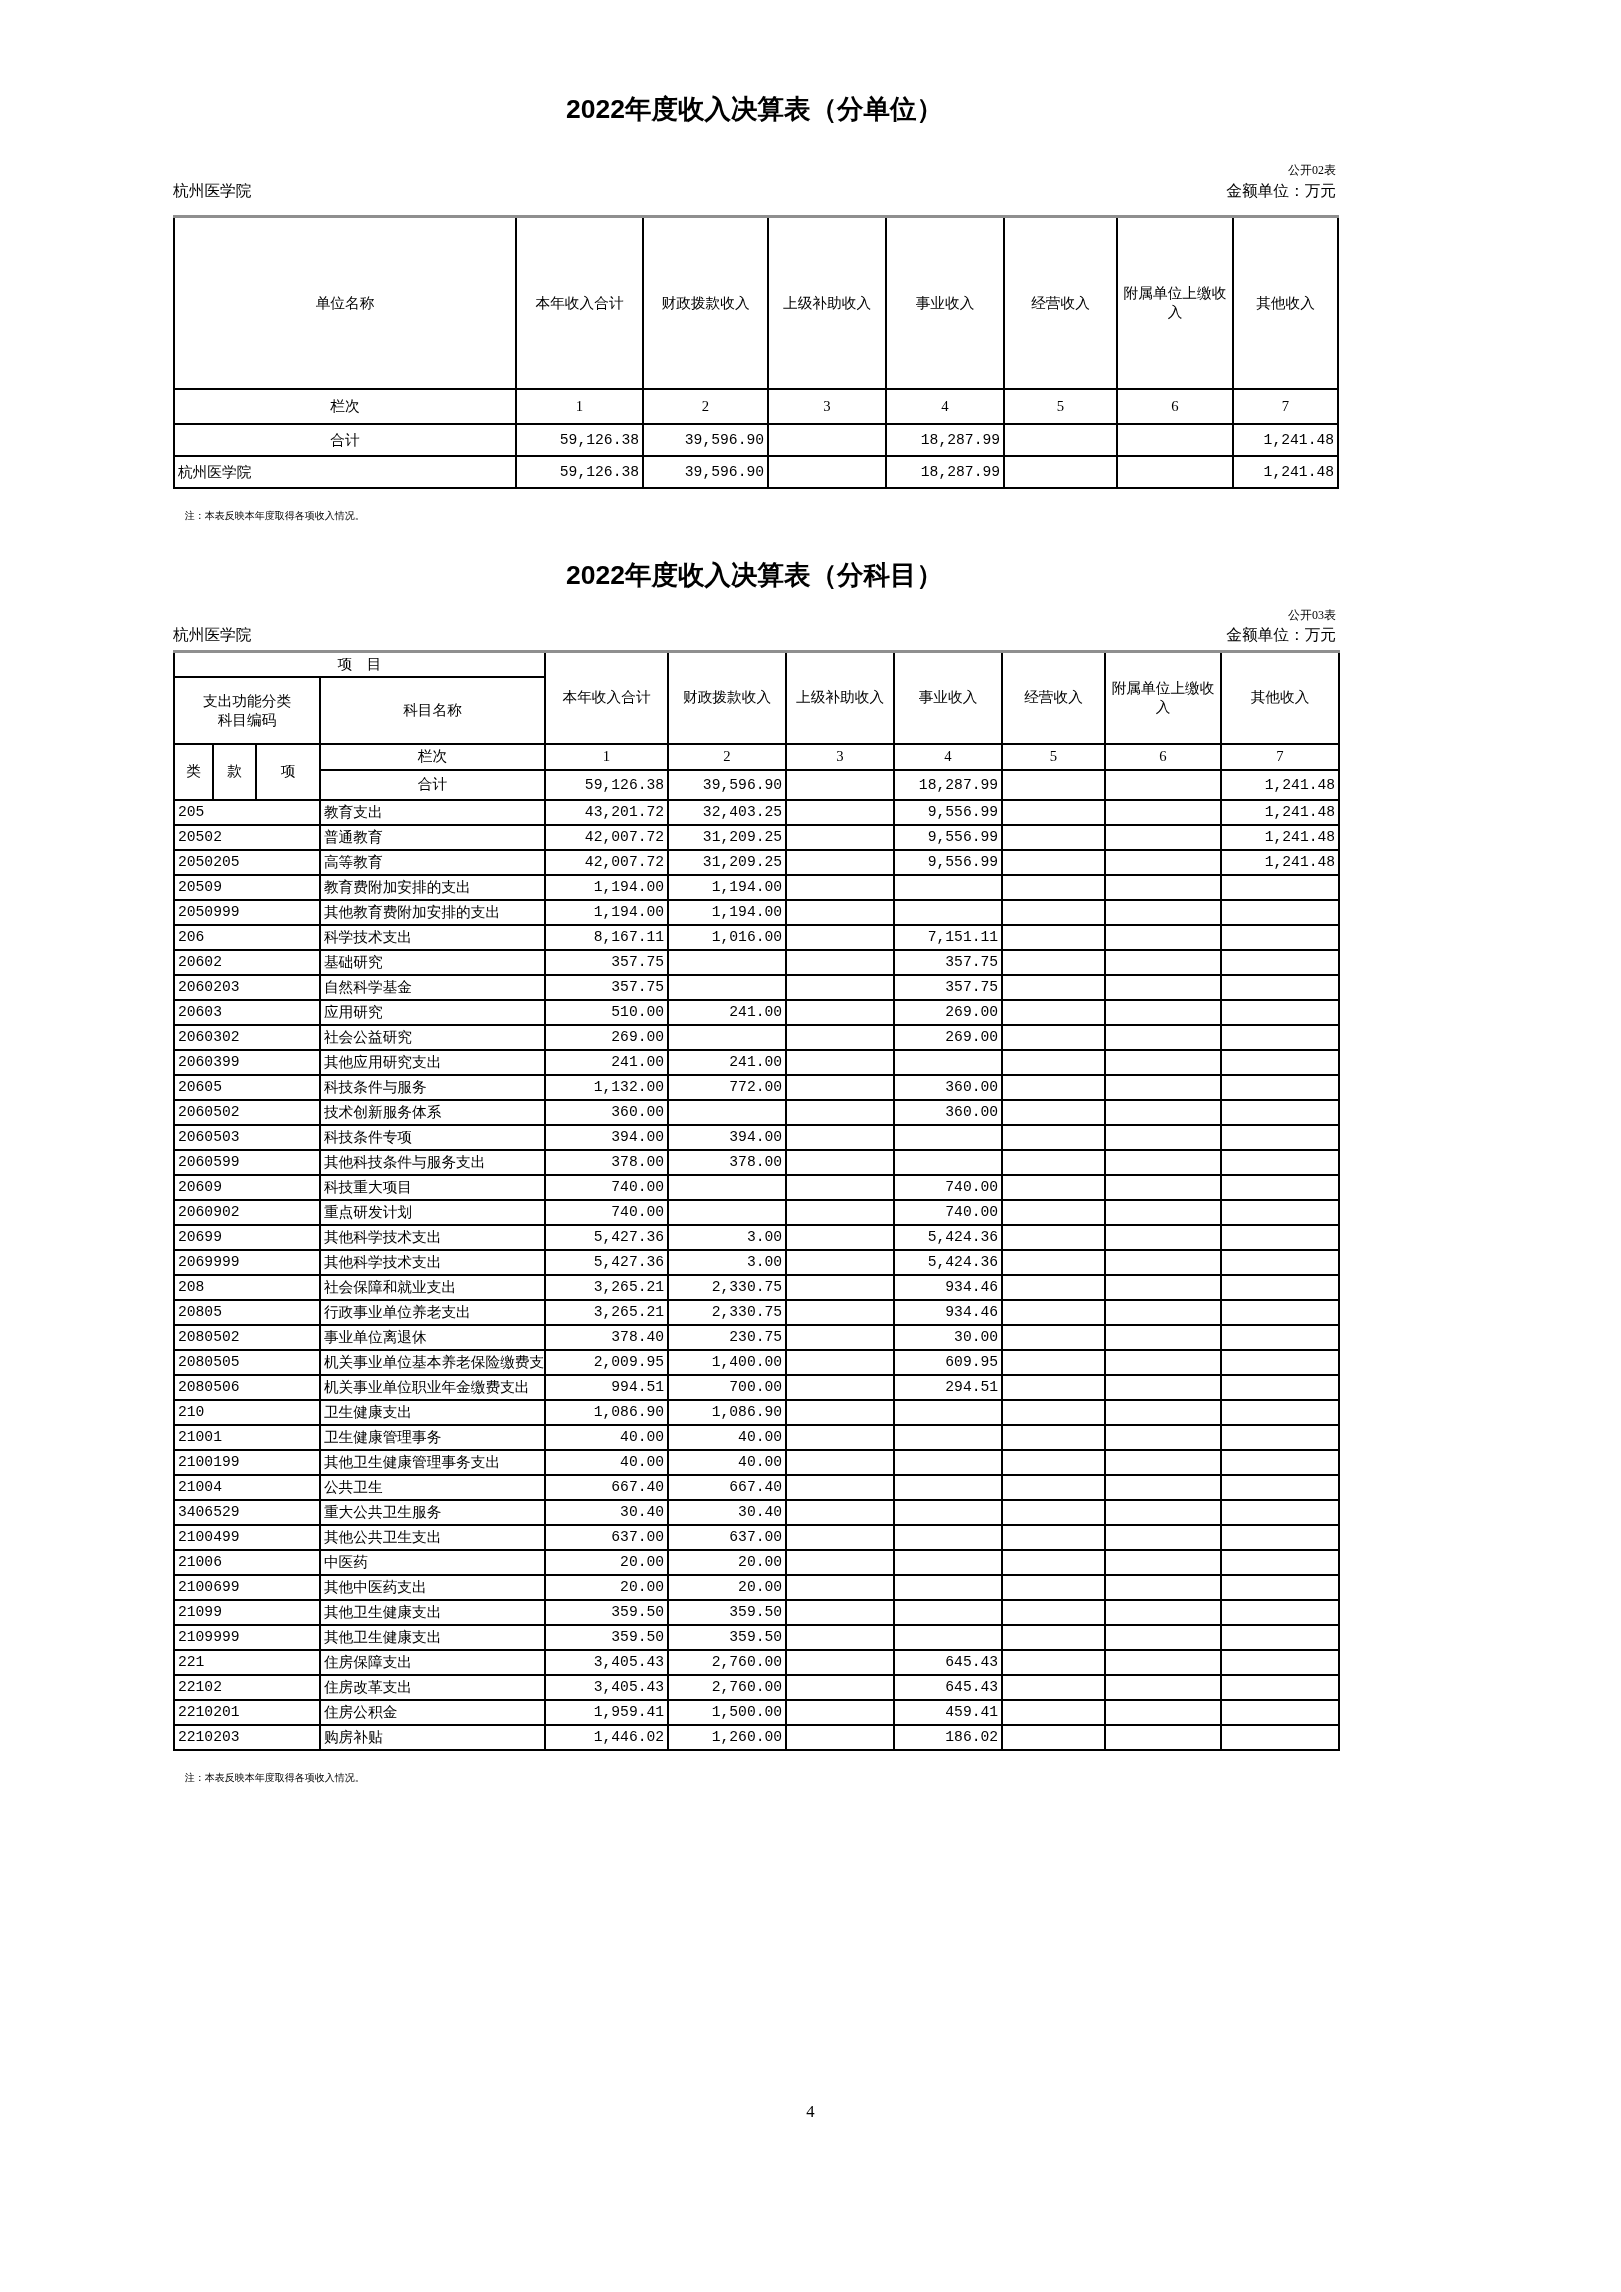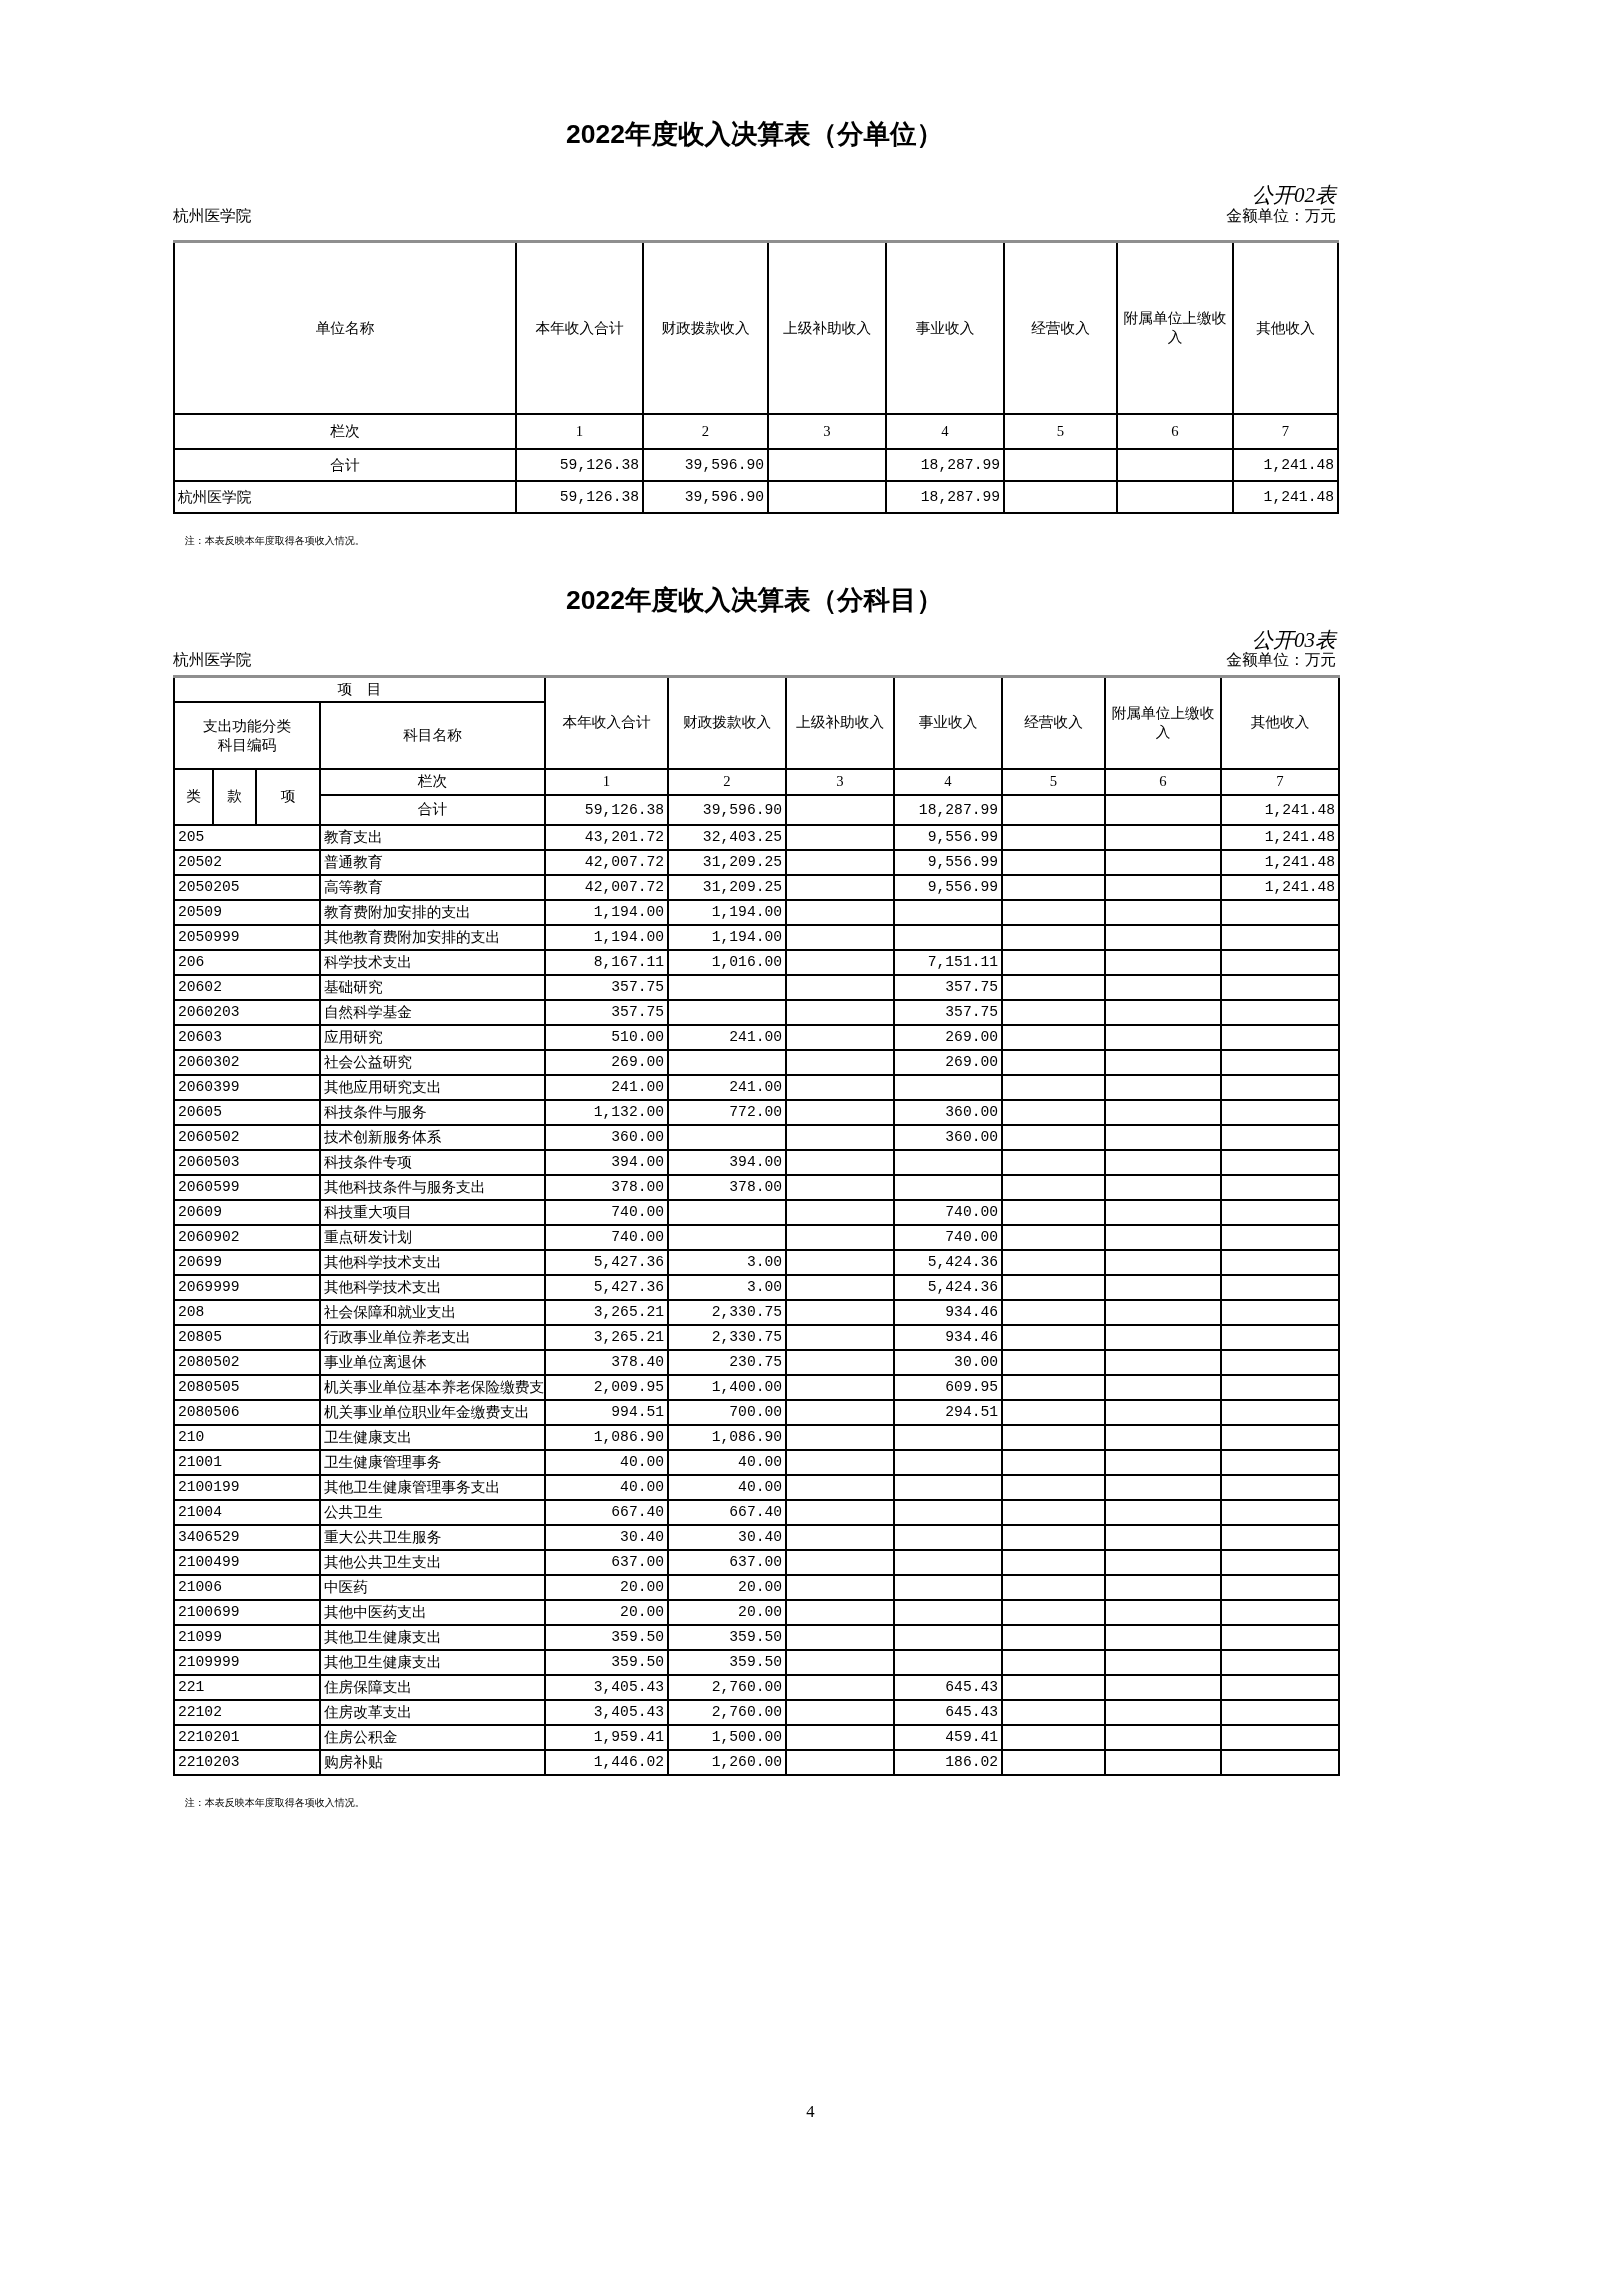--- a/index.html
+++ b/index.html
@@ -15,24 +15,24 @@
     background:#ffffff;
     overflow:hidden;
   }
   .content { position:absolute; left:173px; top:0; width:1163px; }
 
   .doc-title {
     margin:0; text-align:center;
     font-family:"Liberation Sans","DejaVu Sans",sans-serif;
     font-weight:bold; font-size:26.5px; line-height:33px;
   }
-  .t1-title { margin-top:118px; }
+  .t1-title { margin-top:93px; }
   .t2-title { margin-top:33px; }
 
-  .sheet-label { text-align:right; font-size:21px; line-height:19.6px;font-style:italic; }
+  .sheet-label { text-align:right; font-size:12px; line-height:19.6px; }
   .s1 { margin-top:35px; }
   .s2 { margin-top:13.7px; }
 
   .meta-row { display:flex; justify-content:space-between; font-size:15.7px; line-height:19.6px; }
 
   table.t {
     border-collapse:collapse; table-layout:fixed;
     width:1163px;
     border:2.9px solid #000;
     border-top:3.9px solid #8f8f8f;

